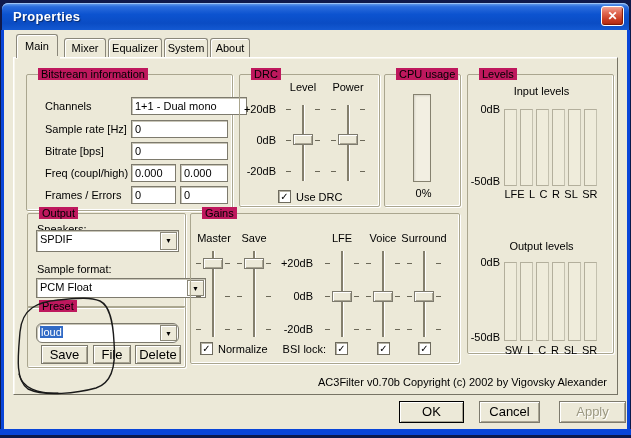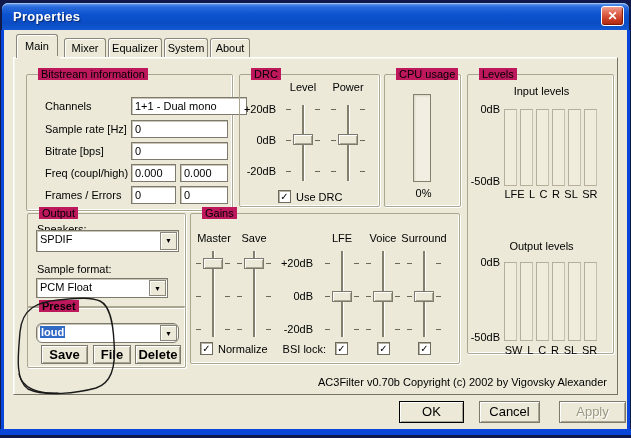--- a/index.html
+++ b/index.html
@@ -181,21 +181,21 @@
   </div>
 
   <div class="abs grp" style="left:27px;top:213px;width:159px;height:95px;">
     <span class="grp-label">Output</span>
     <div class="abs lbl" style="left:9px;top:9px;">Speakers:</div>
     <div class="abs combo" style="left:8px;top:16px;width:143px;height:22px;">
       <span class="combo-text">SPDIF</span>
       <span class="combo-btn">▼</span>
     </div>
     <div class="abs lbl" style="left:9px;top:49px;">Sample format:</div>
-    <div class="abs combo" style="left:8px;top:64px;width:132px;height:20px;">
+    <div class="abs combo" style="left:8px;top:64px;width:170px;height:20px;">
       <span class="combo-text">PCM Float</span>
       <span class="combo-btn">▼</span>
     </div>
   </div>
 
   <div class="abs grp" style="left:190px;top:213px;width:270px;height:151px;">
     <span class="grp-label">Gains</span>
     <div class="abs lbl" style="left:-7px;top:18px;width:60px;text-align:center;">Master</div>
     <div class="abs lbl" style="left:33px;top:18px;width:60px;text-align:center;">Save</div>
     <div class="abs lbl" style="left:121px;top:18px;width:60px;text-align:center;">LFE</div>
@@ -243,21 +243,21 @@
     </div>
 
     <div class="abs cb" style="left:9px;top:128px;"><span>✓</span></div>
     <div class="abs lbl" style="left:27px;top:129px;">Normalize</div>
     <div class="abs lbl scale" style="left:85px;top:129px;width:50px;">BSI lock:</div>
     <div class="abs cb" style="left:144px;top:128px;"><span>✓</span></div>
     <div class="abs cb" style="left:186px;top:128px;"><span>✓</span></div>
     <div class="abs cb" style="left:227px;top:128px;"><span>✓</span></div>
   </div>
 
-  <div class="abs grp" style="left:27px;top:306px;width:159px;height:62px;font-weight:bold;">
+  <div class="abs grp" style="left:27px;top:306px;width:159px;height:62px;">
     <span class="grp-label">Preset</span>
     <div class="abs combo" style="left:8px;top:16px;width:143px;height:20px;border-radius:6px;">
       <span class="combo-text sel">loud</span>
       <span class="combo-btn">▼</span>
     </div>
     <div class="abs btn" style="left:13px;top:38px;width:47px;height:19px;line-height:17px;"><span>Save</span></div>
     <div class="abs btn" style="left:65px;top:38px;width:38px;height:19px;line-height:17px;"><span>File</span></div>
     <div class="abs btn" style="left:107px;top:38px;width:46px;height:19px;line-height:17px;"><span>Delete</span></div>
   </div>
 

